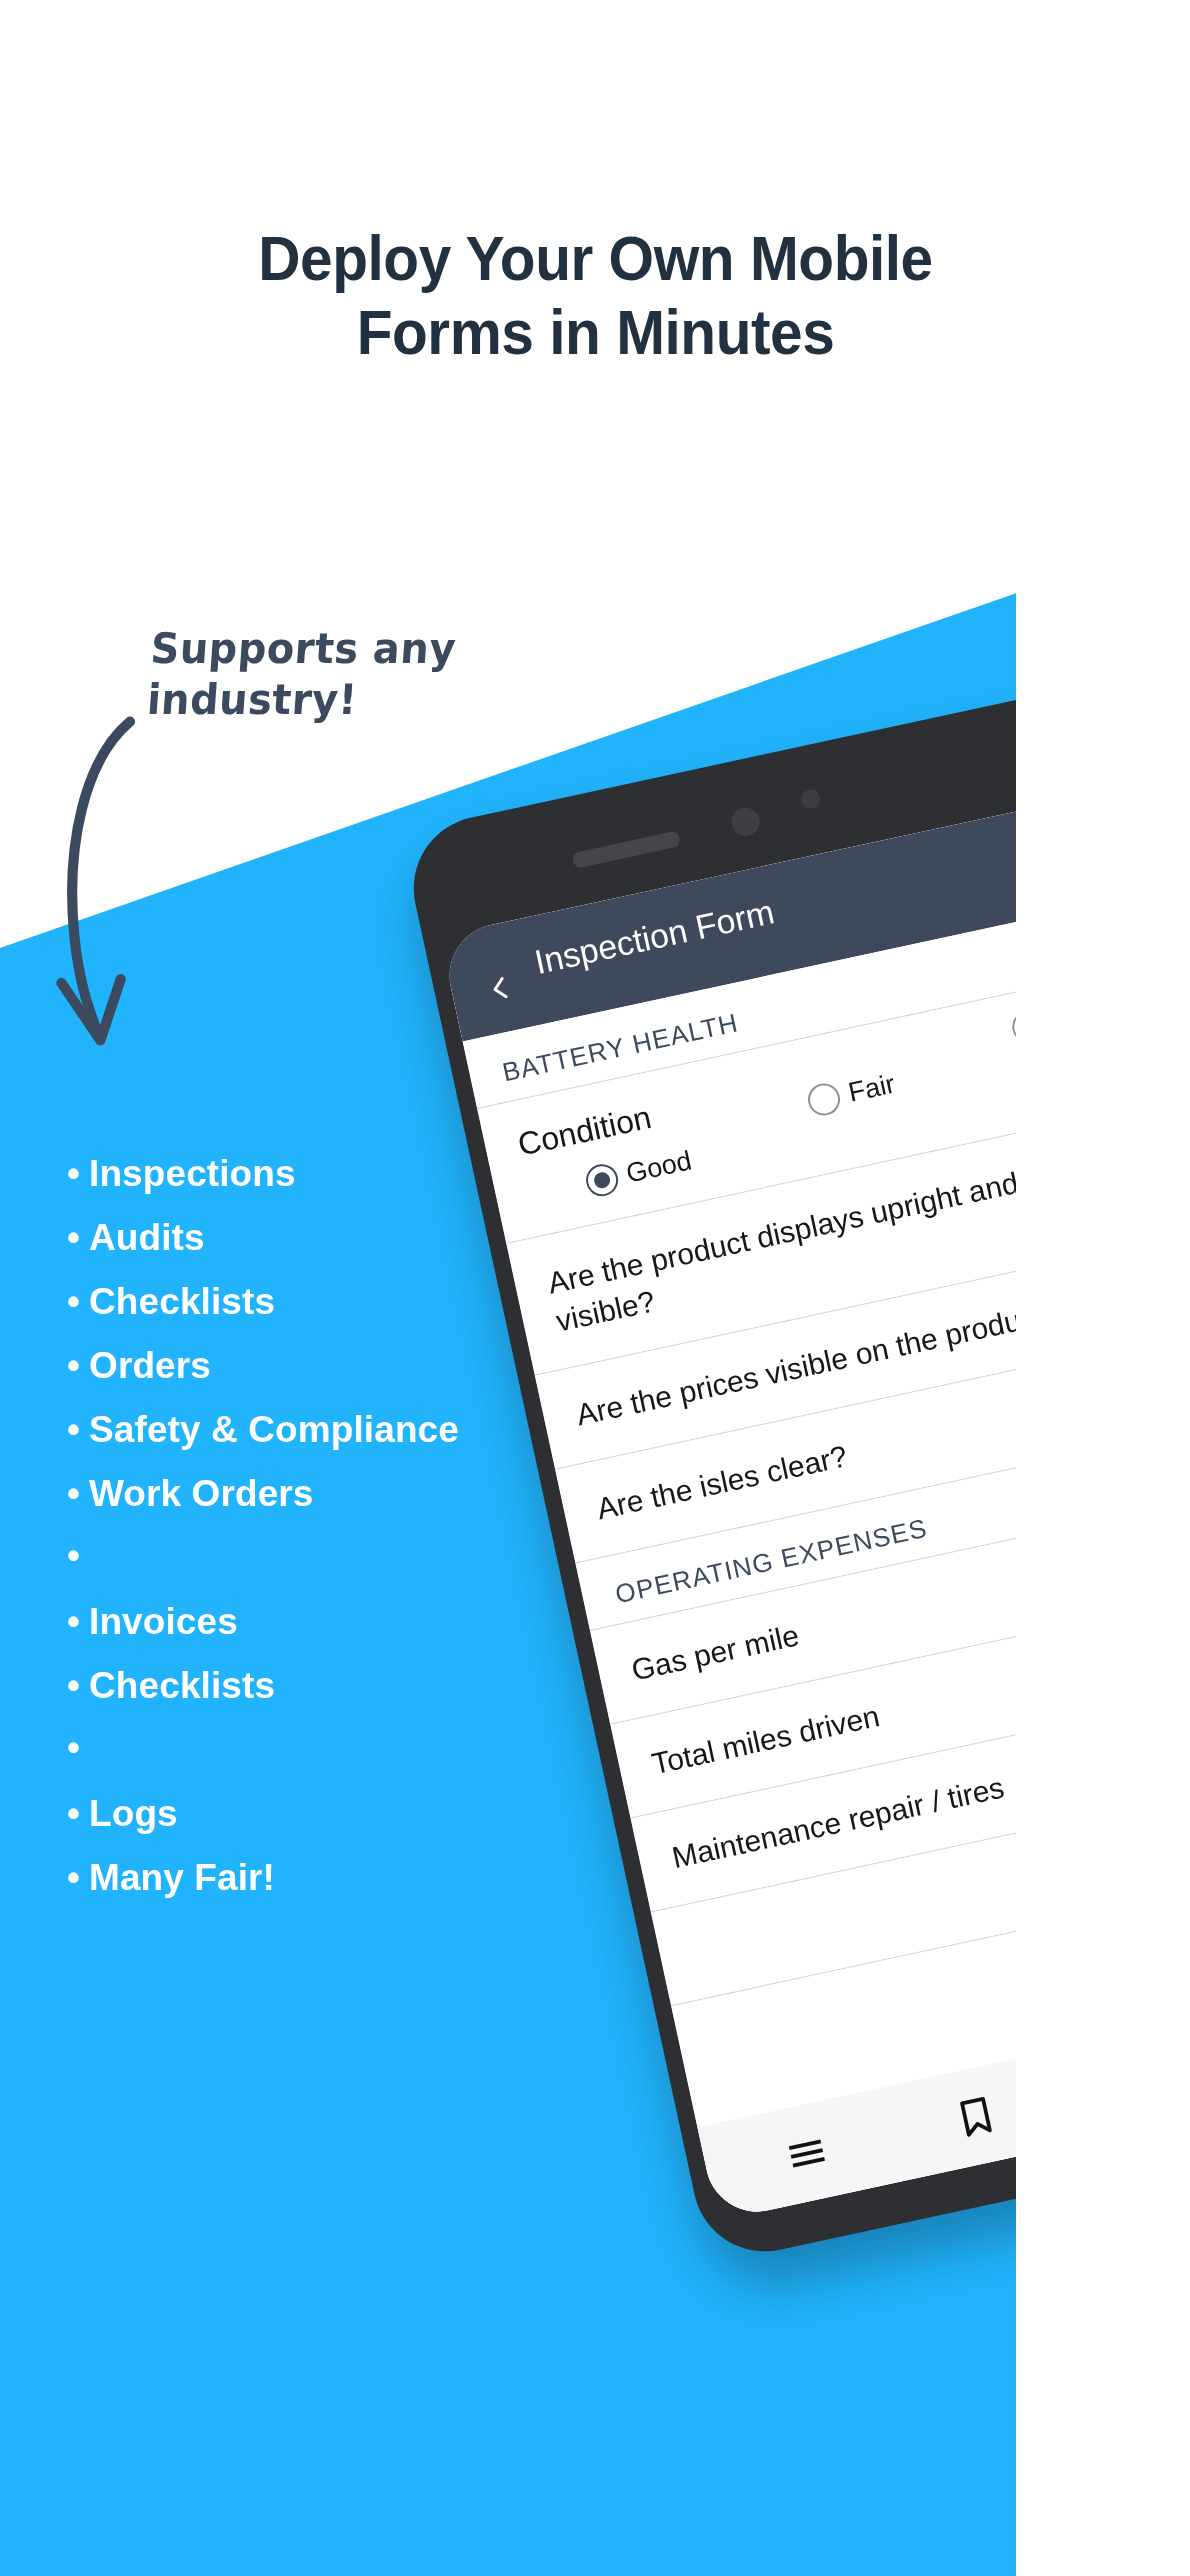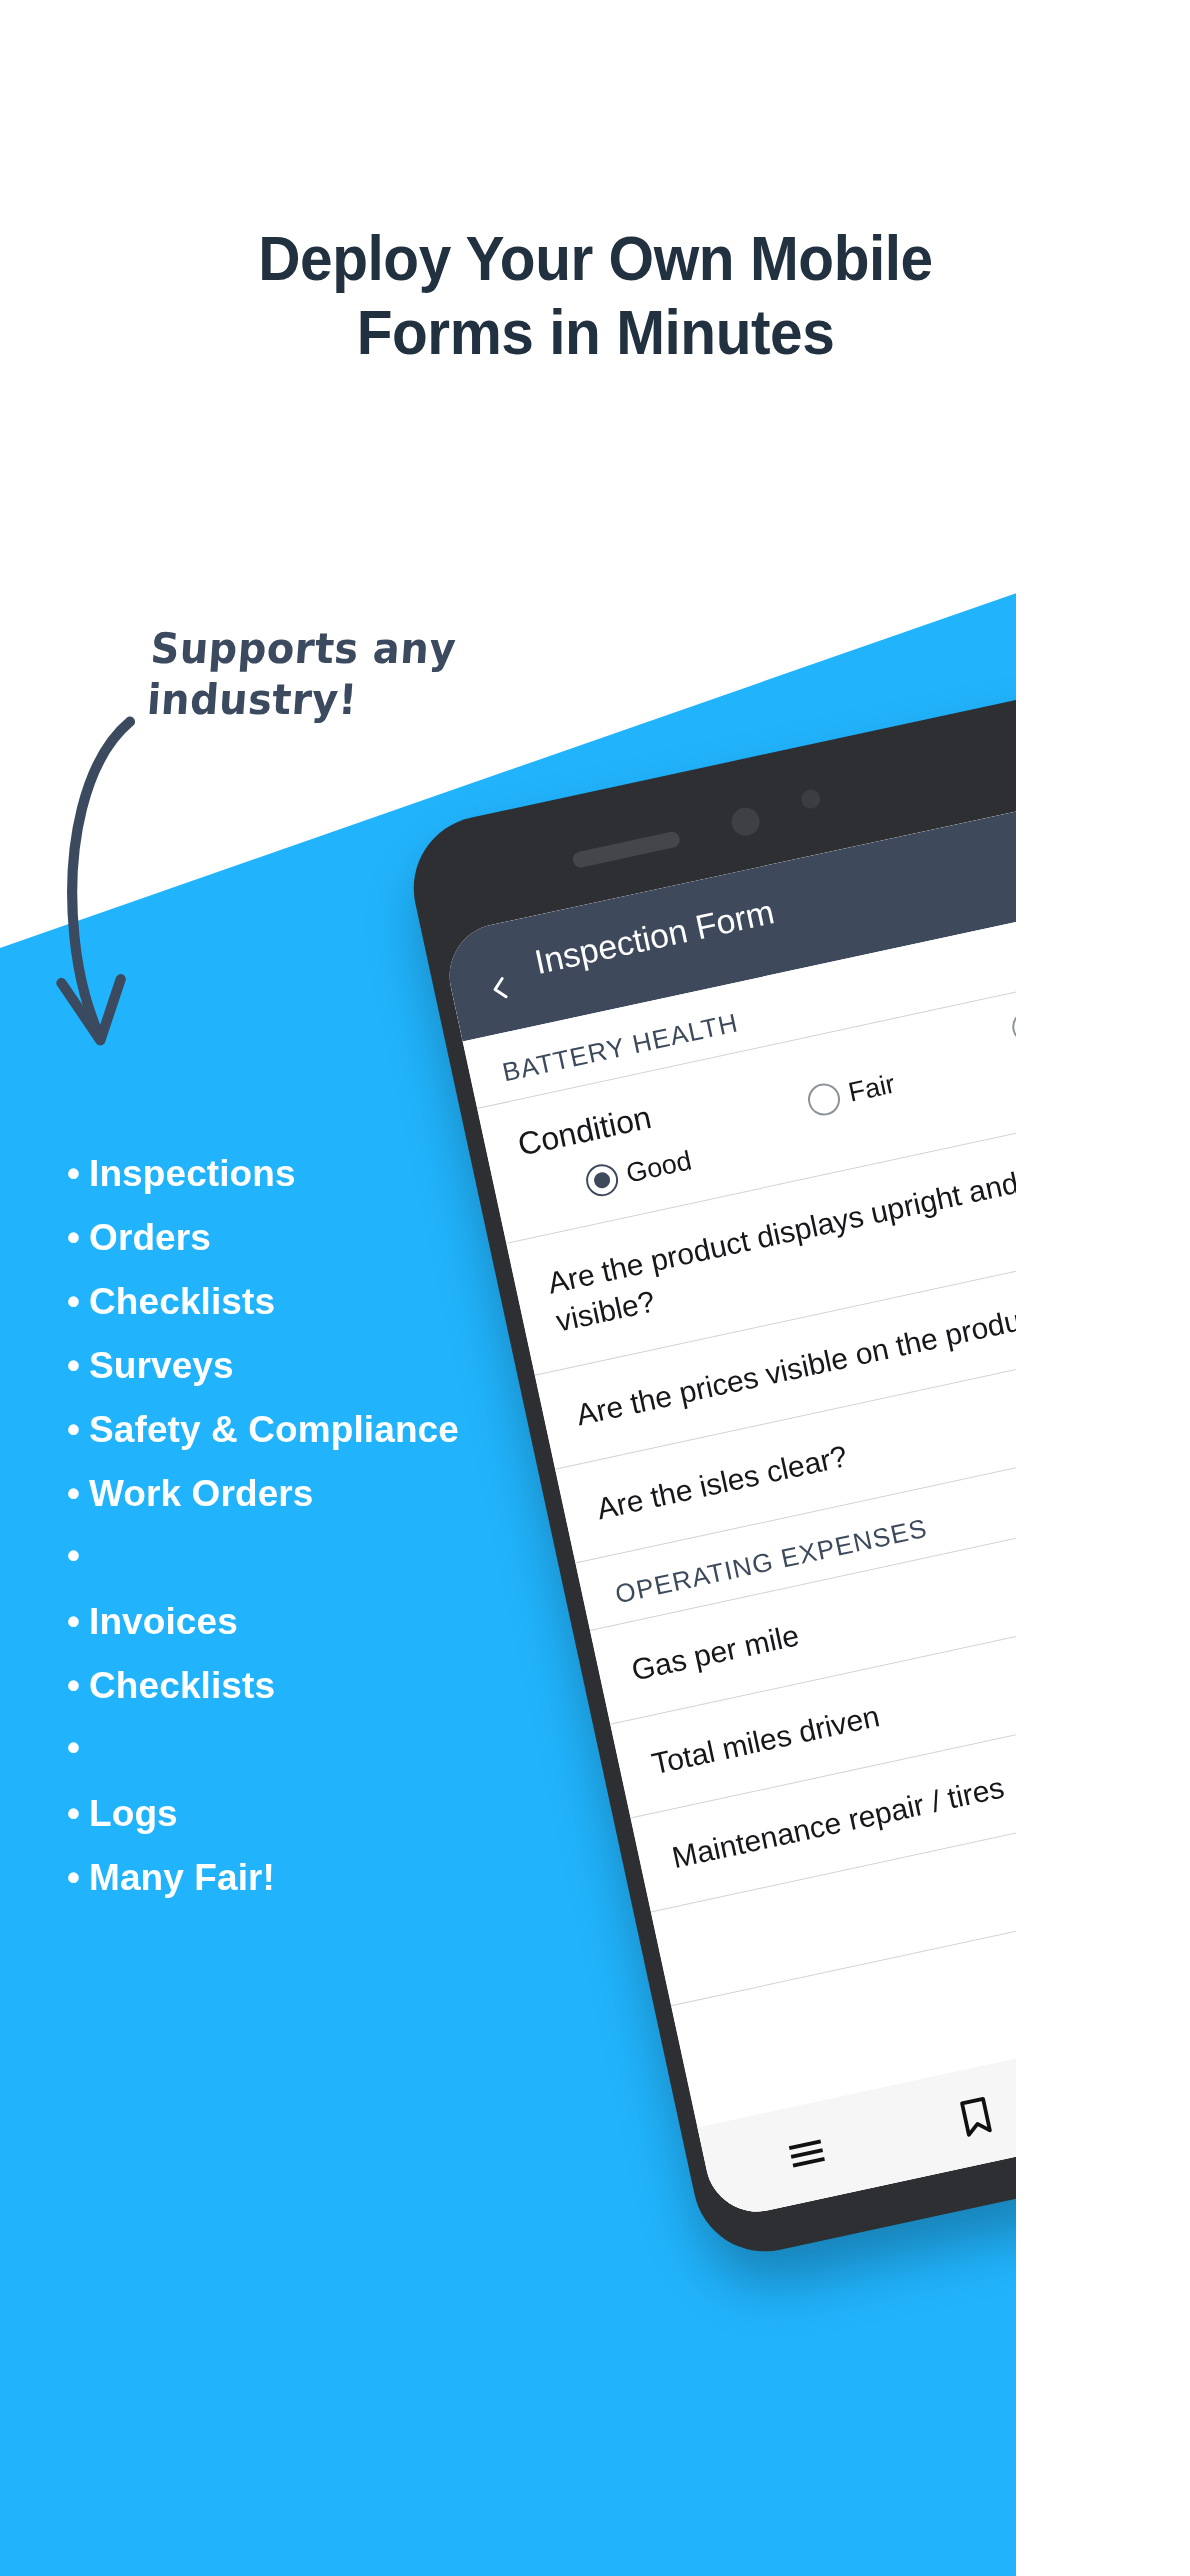--- a/index.html
+++ b/index.html
@@ -270,29 +270,29 @@
     </svg>
   </div>
 
   <div class="bullets">
     <div class="bullet-row">
       <span class="bullet-dot">•</span>
       <span class="bullet-label">Inspections</span>
     </div>
     <div class="bullet-row">
       <span class="bullet-dot">•</span>
+      <span class="bullet-label">Audits</span>
+    </div>
+    <div class="bullet-row">
+      <span class="bullet-dot">•</span>
+      <span class="bullet-label">Checklists</span>
+    </div>
+    <div class="bullet-row">
+      <span class="bullet-dot">•</span>
       <span class="bullet-label">Orders</span>
-    </div>
-    <div class="bullet-row">
-      <span class="bullet-dot">•</span>
-      <span class="bullet-label">Checklists</span>
-    </div>
-    <div class="bullet-row">
-      <span class="bullet-dot">•</span>
-      <span class="bullet-label">Surveys</span>
     </div>
     <div class="bullet-row">
       <span class="bullet-dot">•</span>
       <span class="bullet-label">Safety &amp; Compliance</span>
     </div>
     <div class="bullet-row">
       <span class="bullet-dot">•</span>
       <span class="bullet-label">Work Orders</span>
     </div>
     <div class="bullet-row">

